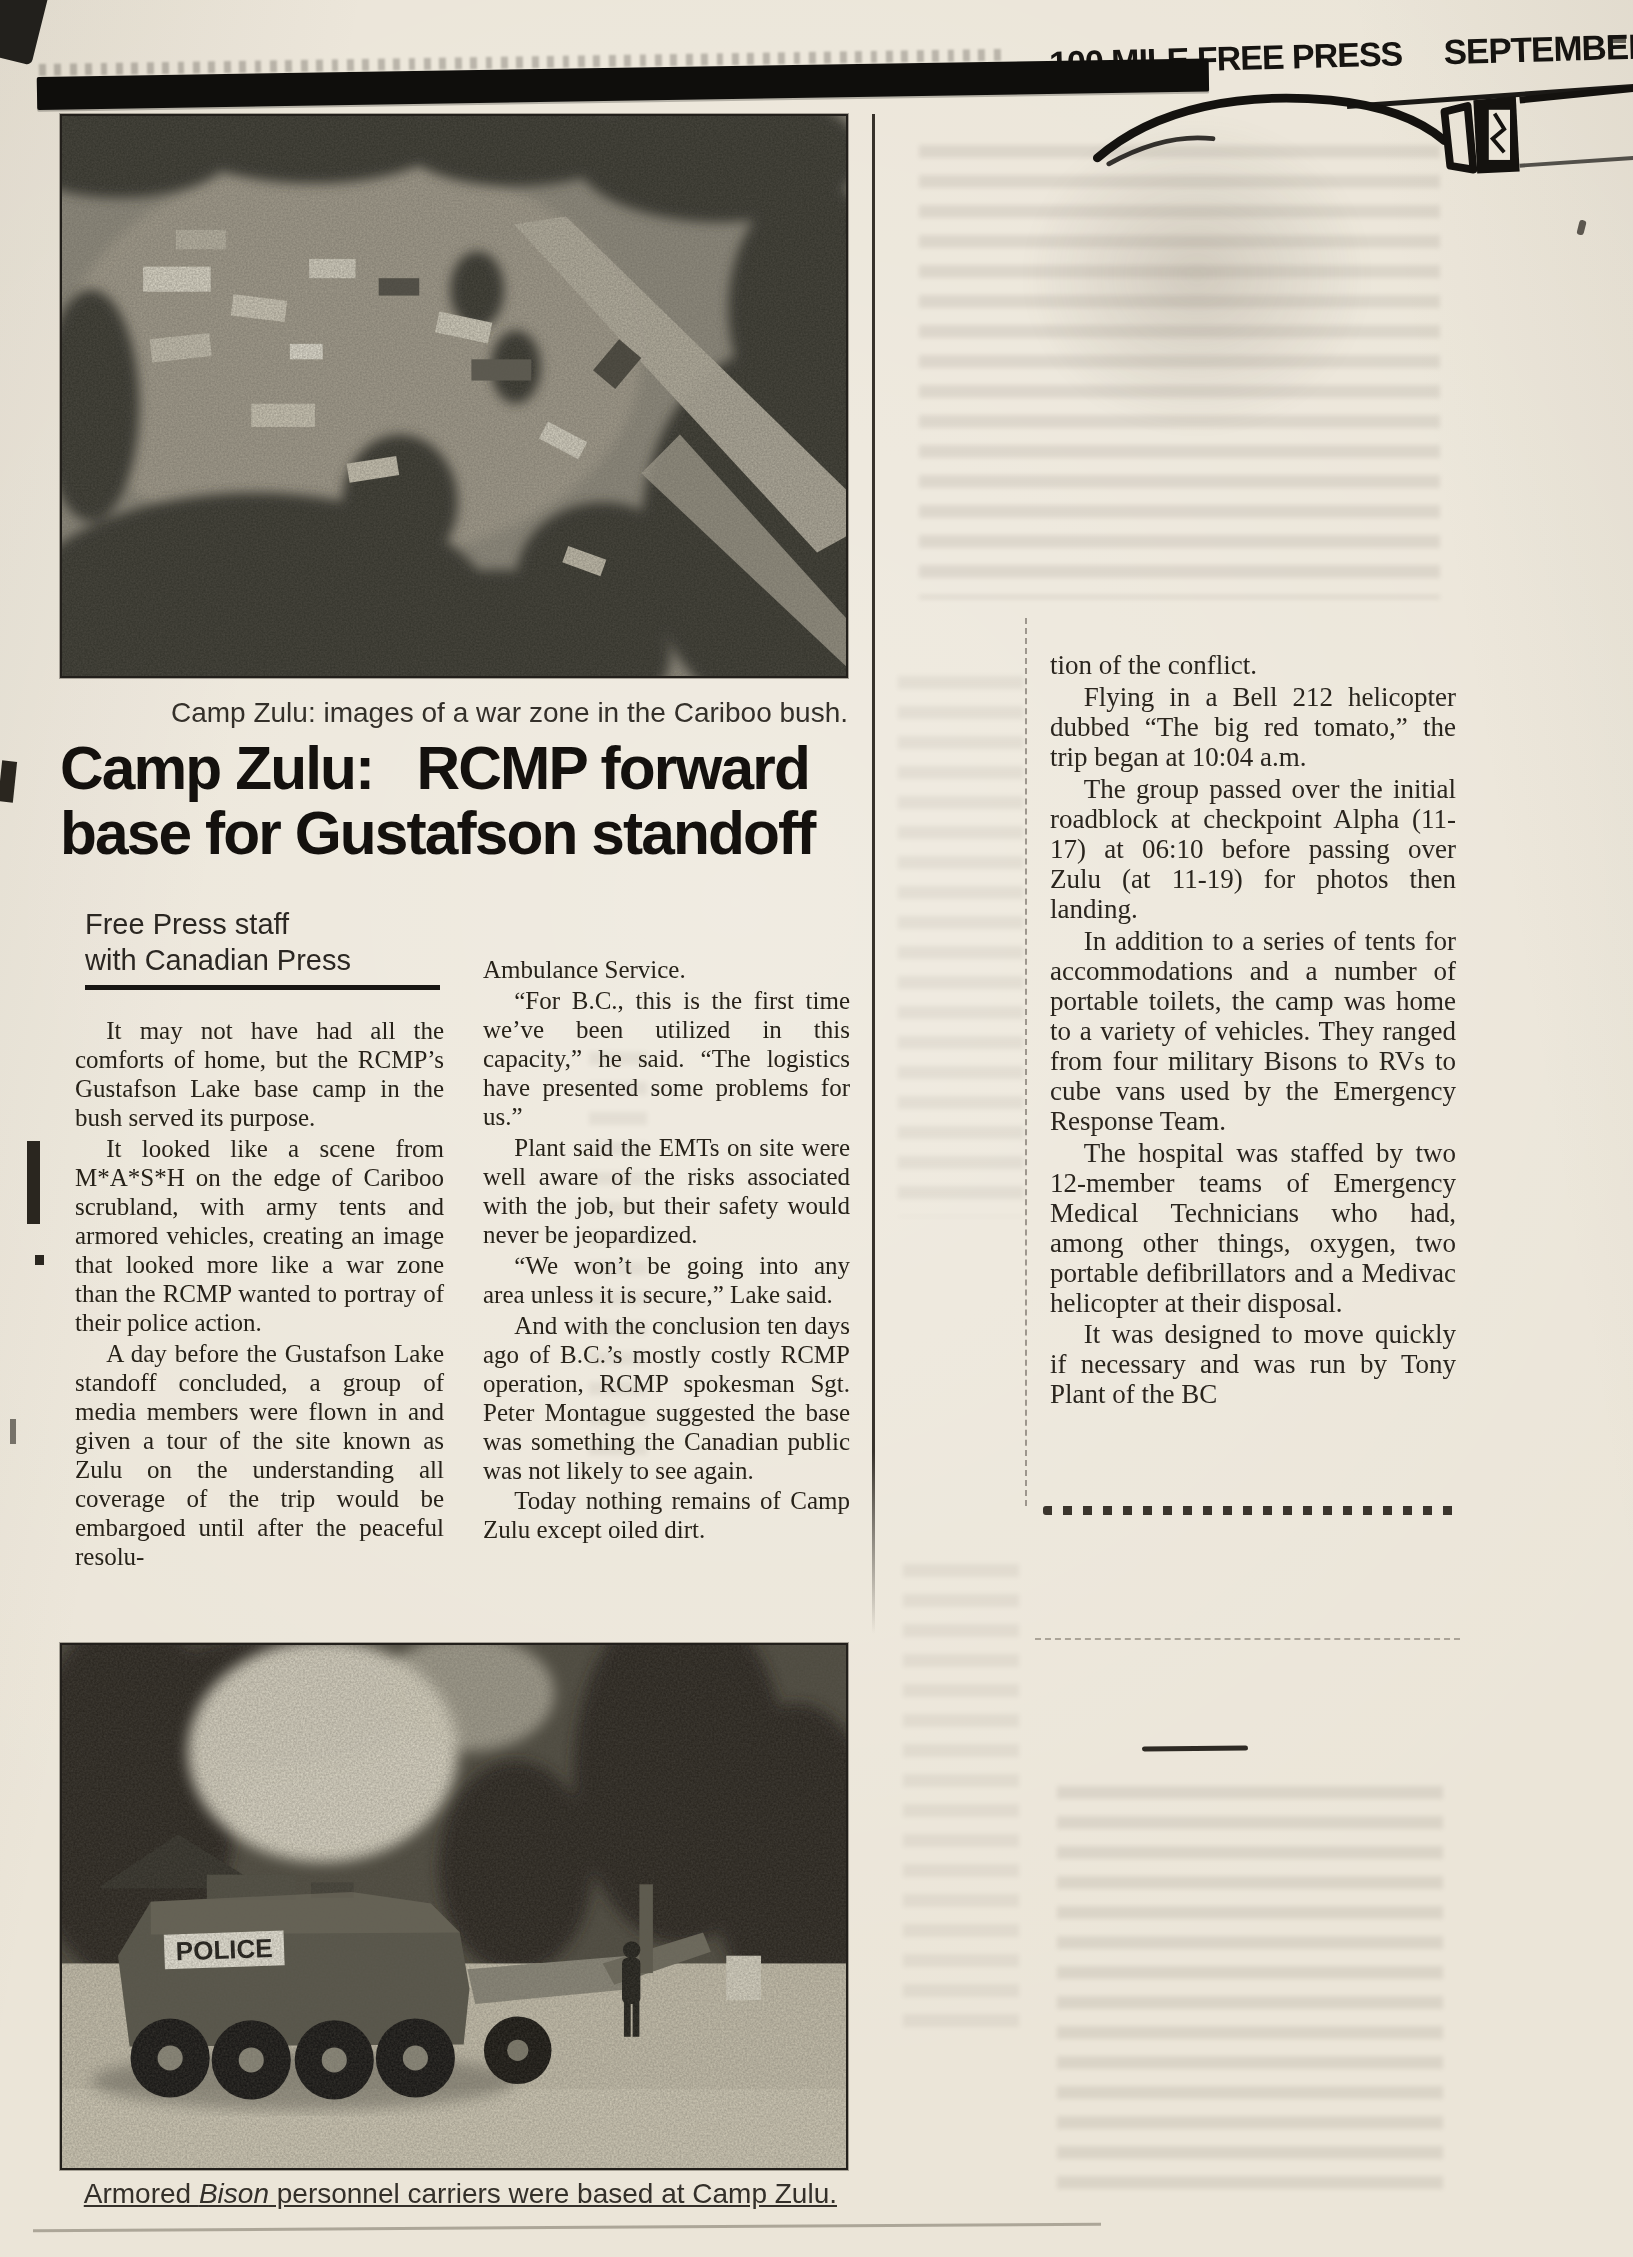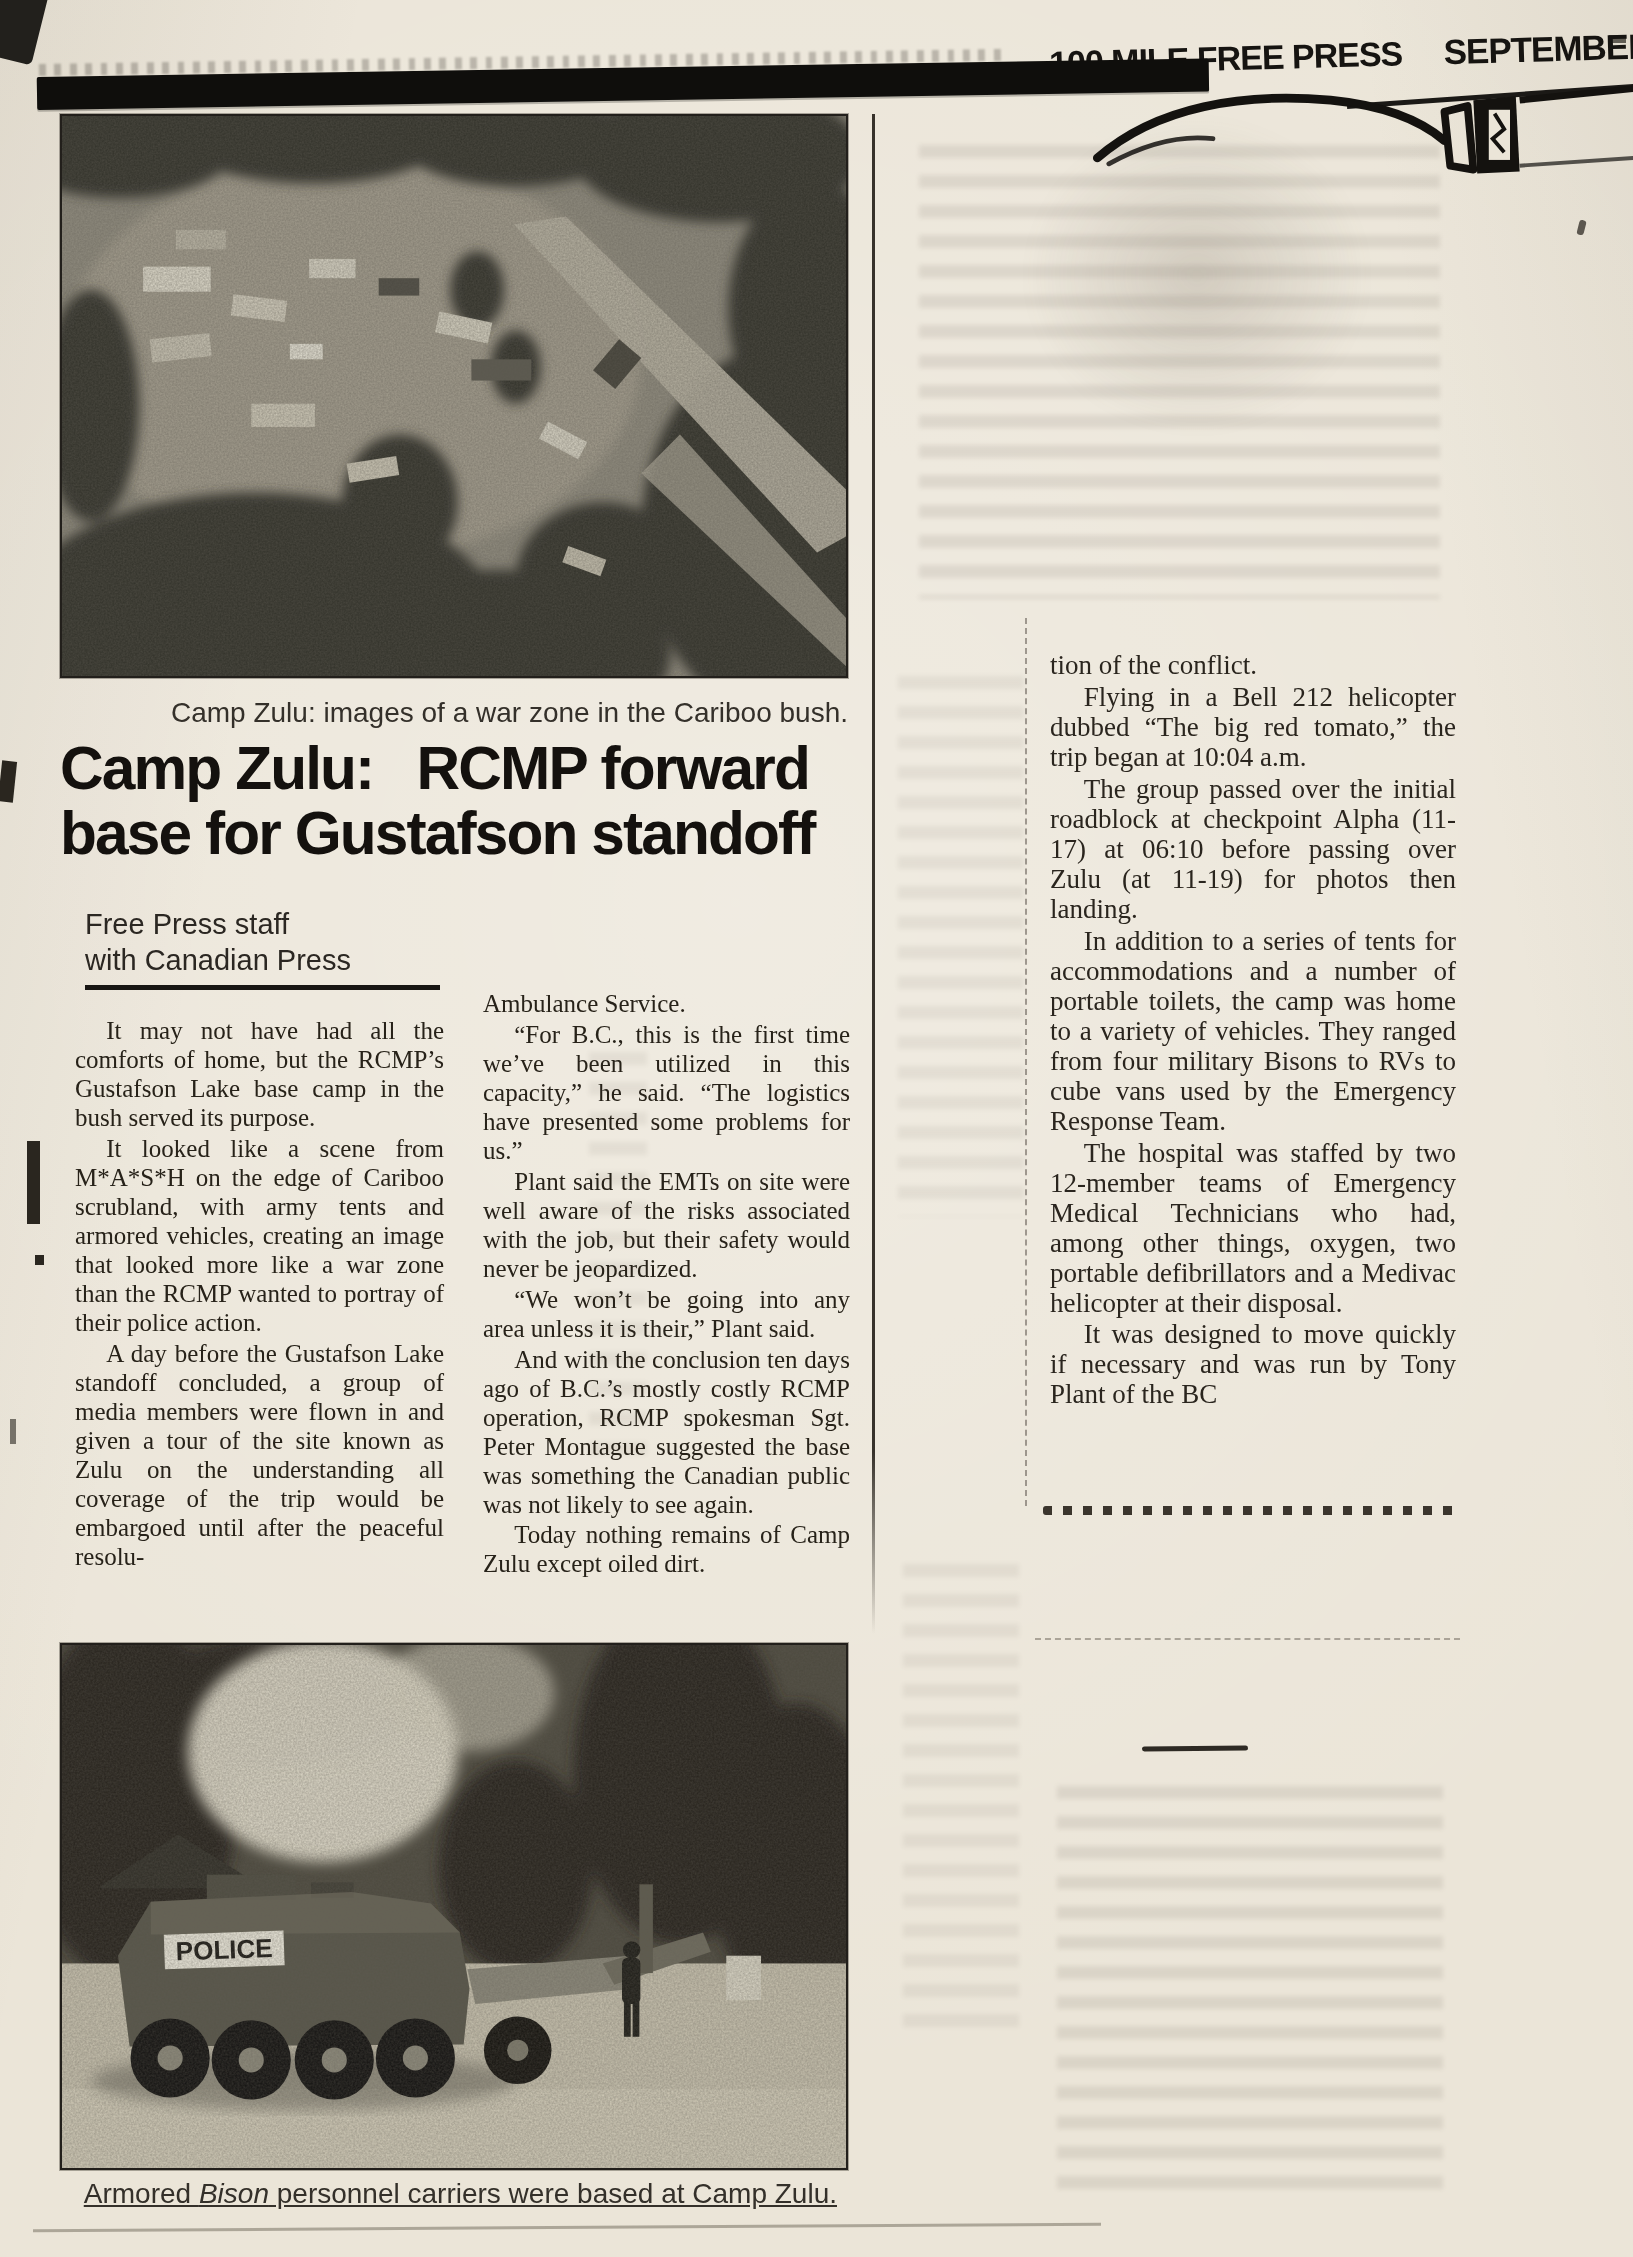--- a/index.html
+++ b/index.html
@@ -50,21 +50,21 @@
     font-family:"Liberation Sans", sans-serif;font-weight:700;color:#14110e;
     font-size:61px;line-height:65px;letter-spacing:-1.9px;transform:scaleX(0.99);transform-origin:left top;}
   .byline{position:absolute;left:85px;top:906px;font-family:"Liberation Sans", sans-serif;
     font-size:29px;line-height:36px;color:#2b2722;}
   .byline-rule{position:absolute;left:85px;top:985px;width:355px;height:4.8px;background:#181613;}
   
   .col{position:absolute;text-align:justify;color:#272219;}
   .col p{margin:0 0 1.9px 0;text-indent:1.25em;}
   .col.no-first-indent p:first-child{text-indent:0;margin-top:44px;}
   .col-1{left:75px;top:1016px;width:369px;font-size:25px;line-height:29px;}
-  .col-2{left:483px;top:945px;width:367px;font-size:25px;line-height:29px;}
+  .col-2{left:483px;top:911px;width:367px;font-size:25px;line-height:29px;}
   .col-3{left:1050px;top:606px;width:406px;font-size:27px;line-height:30px;color:#2a251e;}
   
   .vert-rule{position:absolute;left:872px;top:114px;width:2.9px;height:1520px;
     background:linear-gradient(180deg,#37322b 0%,#37322b 88%, rgba(55,50,43,0) 100%);}
   .vert-dashes{position:absolute;left:1025px;top:618px;width:0px;height:888px;
     border-left:2.9px dashed rgba(60,52,44,0.45);}
   .dotted-rule{position:absolute;left:1043px;top:1506px;width:413px;height:8.7px;
     background:repeating-linear-gradient(90deg,#3b352d 0 8.7px, rgba(0,0,0,0) 8.7px 20px);
     border-radius:2.9px;}
   .faint-dash-rule{position:absolute;left:1035px;top:1638px;width:425px;height:0;
@@ -179,21 +179,21 @@
 
   <div class="col col-1">
       <p>It may not have had all the comforts of home, but the RCMP’s Gustafson Lake base camp in the bush served its purpose.</p>
       <p>It looked like a scene from M*A*S*H on the edge of Cariboo scrubland, with army tents and armored vehicles, creating an image that looked more like a war zone than the RCMP wanted to portray of their police action.</p>
       <p>A day before the Gustafson Lake standoff concluded, a group of media members were flown in and given a tour of the site known as Zulu on the understanding all coverage of the trip would be embargoed until after the peaceful resolu-</p>
     </div>
   <div class="col col-2 no-first-indent">
       <p>Ambulance Service.</p>
       <p>“For B.C., this is the first time we’ve been utilized in this capacity,” he said. “The logistics have presented some problems for us.”</p>
       <p>Plant said the EMTs on site were well aware of the risks associated with the job, but their safety would never be jeopardized.</p>
-      <p>“We won’t be going into any area unless it is their,” Plant said.</p>
+      <p>“We won’t be going into any area unless it is secure,” Lake said.</p>
       <p>And with the conclusion ten days ago of B.C.’s mostly costly RCMP operation, RCMP spokesman Sgt. Peter Montague suggested the base was something the Canadian public was not likely to see again.</p>
       <p>Today nothing remains of Camp Zulu except oiled dirt.</p>
     </div>
   <div class="col col-3 no-first-indent">
       <p>tion of the conflict.</p>
       <p>Flying in a Bell 212 helicopter dubbed “The big red tomato,” the trip began at 10:04 a.m.</p>
       <p>The group passed over the initial roadblock at checkpoint Alpha (11-17) at 06:10 before passing over Zulu (at 11-19) for photos then landing.</p>
       <p>In addition to a series of tents for accommodations and a number of portable toilets, the camp was home to a variety of vehicles. They ranged from four military Bisons to RVs to cube vans used by the Emergency Response Team.</p>
       <p>The hospital was staffed by two 12-member teams of Emergency Medical Technicians who had, among other things, oxygen, two portable defibrillators and a Medivac helicopter at their disposal.</p>
       <p>It was designed to move quickly if necessary and was run by Tony Plant of the BC</p>

